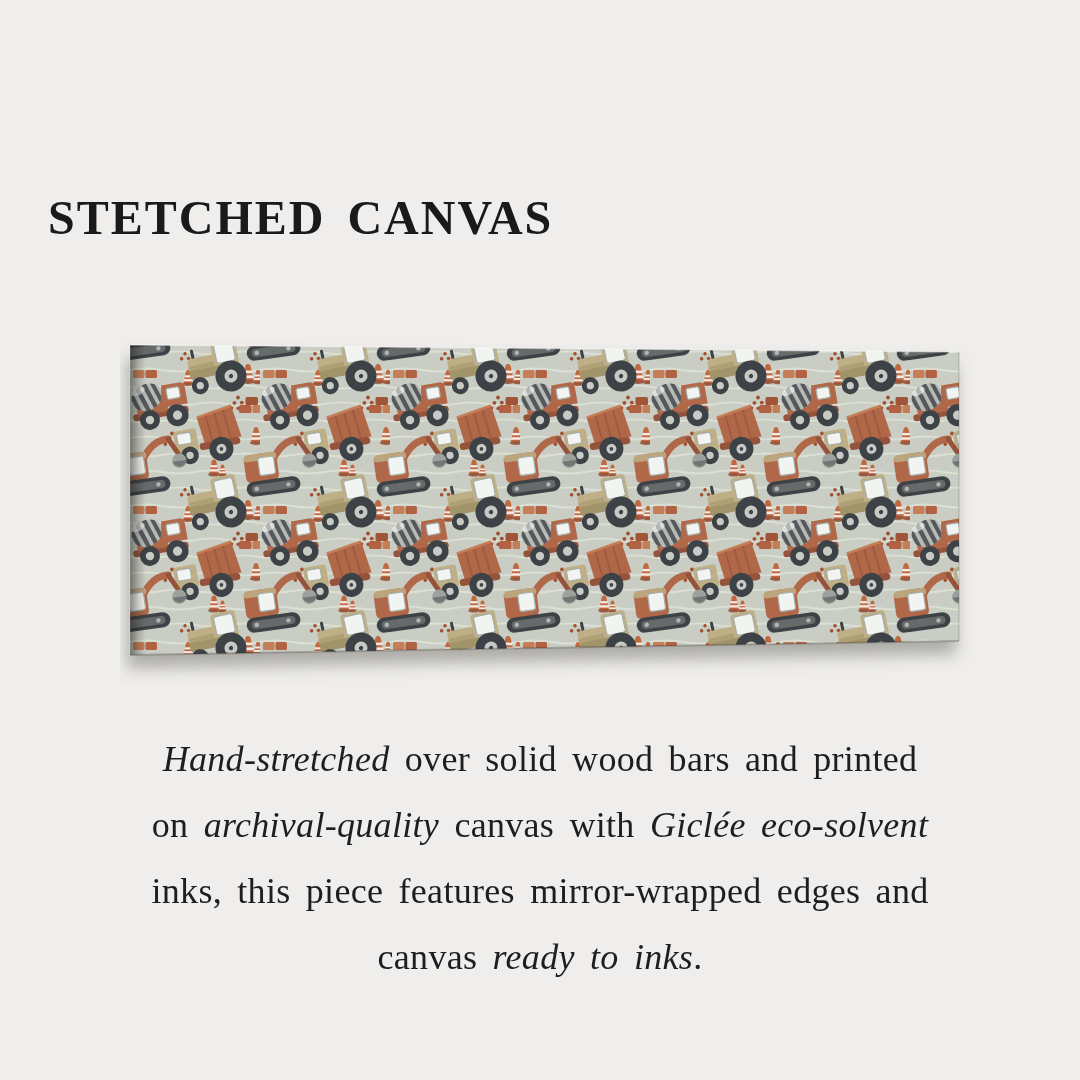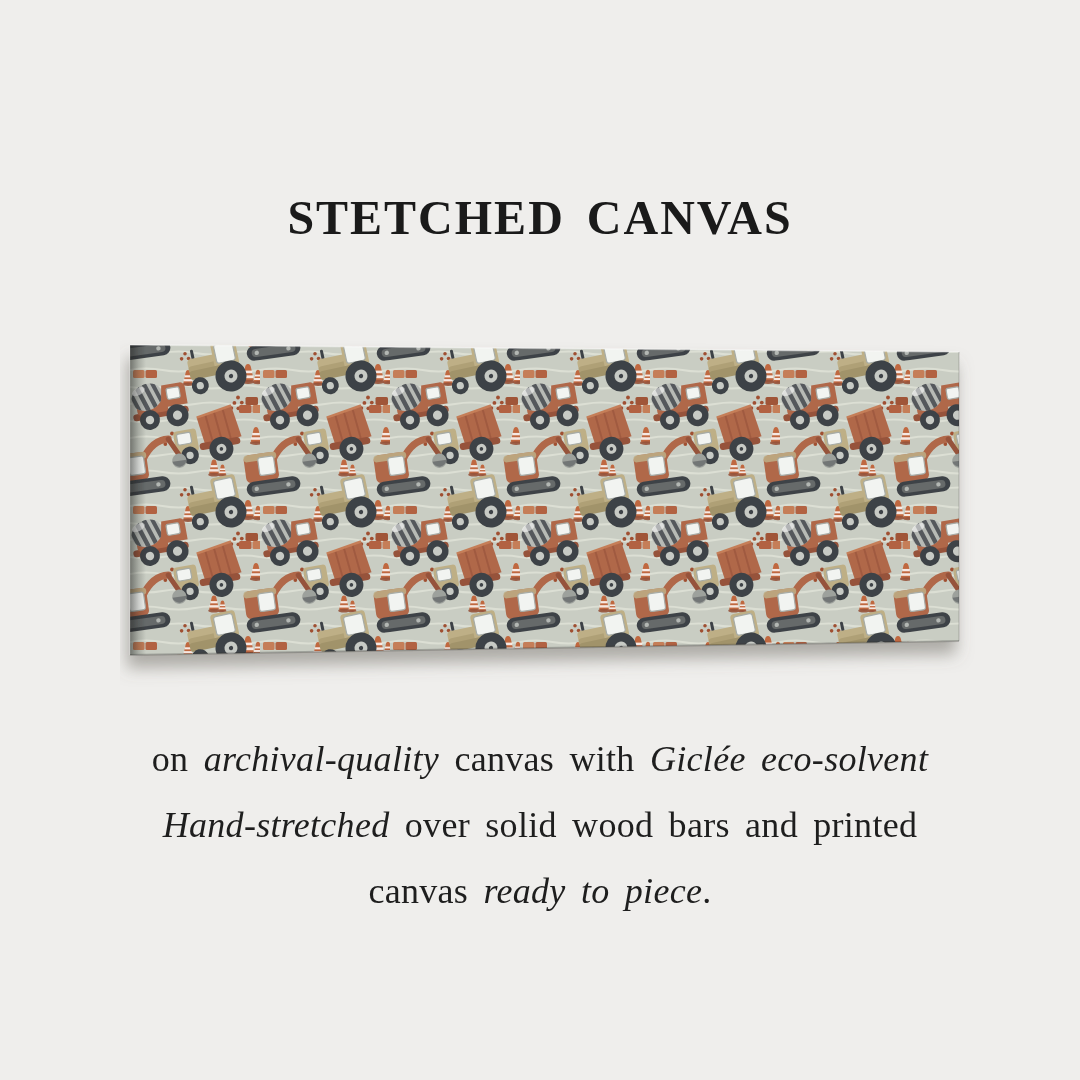--- a/index.html
+++ b/index.html
@@ -16,24 +16,24 @@
   }
   html,body{margin:0;padding:0;}
   body{width:1080px;height:1080px;overflow:hidden;}
   .page{
     position:relative;width:1080px;height:1080px;
     background:var(--page-bg);
     font-family:"Liberation Serif","DejaVu Serif",serif;
   }
   .title{
     position:absolute;left:0;right:0;top:192px;margin:0;
-    text-align:center;color:var(--ink);
+    color:var(--ink);
     font-family:"Liberation Serif","DejaVu Serif",serif;
     font-weight:700;font-size:48px;line-height:1.1;
-    letter-spacing:2px;word-spacing:8px;
+    letter-spacing:2px;word-spacing:8px;padding-left:48px;
   }
   .mockup{position:absolute;left:120px;top:340px;width:880px;height:360px;}
   .mockup svg{display:block;}
   .description{
     position:absolute;left:0;right:0;top:726px;
     text-align:center;color:var(--body-text);
     font-family:"Liberation Serif","DejaVu Serif",serif;
     font-size:36px;line-height:66px;letter-spacing:.3px;word-spacing:6px;
   }
   .description em{font-style:italic;}
@@ -216,18 +216,19 @@
         <polygon points="10,5 26,5.1 26,314.7 10,315" fill="url(#gradLeft)"></polygon>
         <path d="M10,5 L10,315" stroke="#ffffff" stroke-opacity=".18" stroke-width="1"></path>
         <path d="M10,5 L839,12" stroke="#ffffff" stroke-opacity=".35" stroke-width="1.5"></path>
         <path d="M10,315 L839,301" stroke="#1E201E" stroke-opacity=".25" stroke-width="2"></path>
         <path d="M839,12 L839,301" stroke="#1E201E" stroke-opacity=".15" stroke-width="1.5"></path>
       </g>
     </svg>
   </div>
 
   <div class="description">
+      <div><em>Hand-stretched</em><span> over solid wood bars and printed</span></div>
       <div><span>on </span><em>archival-quality</em><span> canvas with </span><em>Giclée eco-solvent</em></div>
-      <div><em>Hand-stretched</em><span> over solid wood bars and printed</span></div>
-      <div><span>canvas </span><em>ready to piece</em><span>.</span></div>
+      <div><span>inks, this piece features mirror-wrapped edges and</span></div>
+      <div><span>canvas </span><em>ready to inks</em><span>.</span></div>
     </div>
 
 </div>
 
 </body></html>

